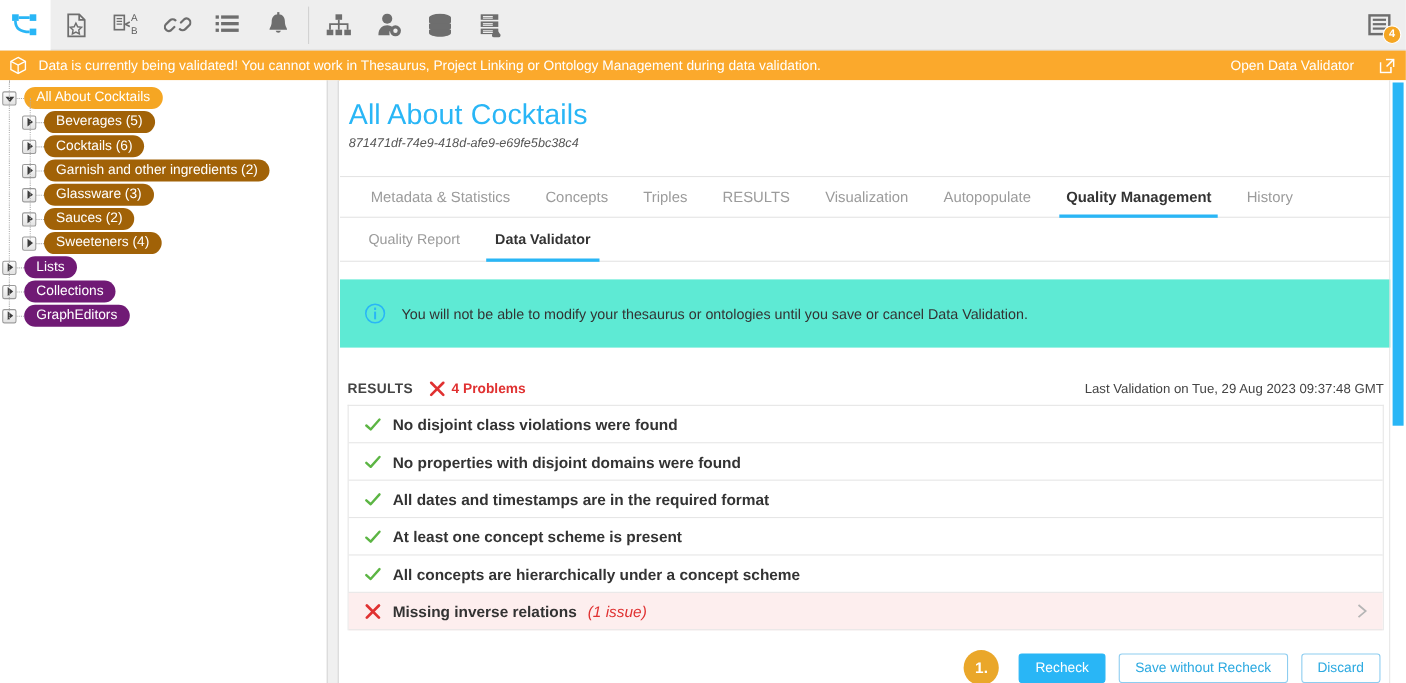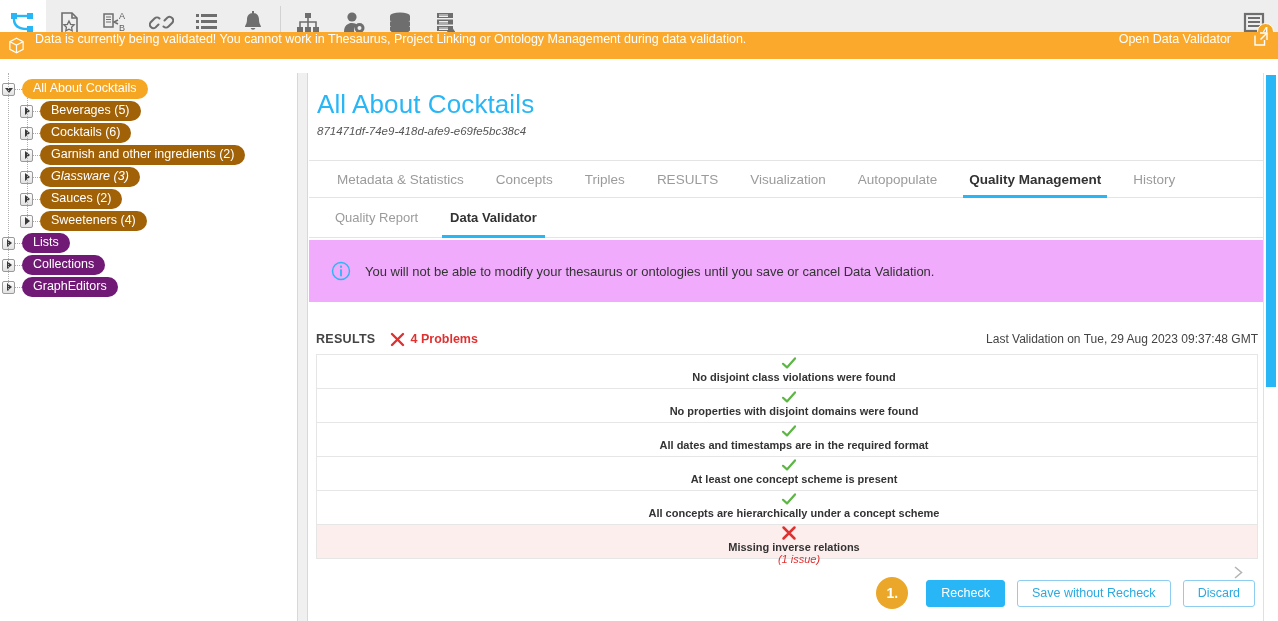--- a/index.html
+++ b/index.html
@@ -47,25 +47,25 @@
     position: absolute; right: 4px; bottom: 6px;
     width: 17px; height: 17px; border-radius: 50%;
     background: #f5a623; color: #fff;
     font-size: 10px; font-weight: bold;
     display: flex; align-items: center; justify-content: center;
     border: 1px solid #fff;
   }
 
   
   .warnbar {
-    position: absolute; left: 0; top: 32px;
+    position: absolute; left: 0; top: 46px;
     width: 1278px; height: 27px;
     background: #f9a825;
     background: #fba92c;
-    display: flex; 
+    display: flex; align-items: center;
     color: #ffffff;
     font-size: 12.5px;
   }
   .warnbar .wb-icon { margin-left: 8px; margin-right: 10px; display: flex; align-items: center; }
   .warnbar .wb-text { white-space: nowrap; }
   .warnbar .wb-action {
     position: absolute; right: 10px;
     display: flex; align-items: center; gap: 23px;
     cursor: pointer; font-size: 12.5px;
   }
@@ -172,22 +172,22 @@
     font-size: 13px; color: #9b9b9b; cursor: pointer;
     position: relative;
   }
   .subtab.active { color: #333333; font-weight: bold; }
   .subtab.active::after {
     content: ""; position: absolute; left: 8px; right: 8px; bottom: -1px;
     height: 3px; background: #29b6f6;
   }
 
   .infobar {
-    margin-top: 2px;
-    background: #f0abfc;
+    margin-top: 16px;
+    background: #5eead4;
     height: 62px;
     display: flex; align-items: center;
     padding-left: 22px;
     font-size: 13px; color: #333;
   }
   .infobar .i-icon { margin-right: 14px; display:flex; }
 
   .results-head {
     margin-top: 22px;
     padding: 0 7px 0 7px;
@@ -207,21 +207,21 @@
 
   .rows {
     margin: 0 7px;
     border: 1px solid #e6e6e6;
     border-bottom: none;
   }
   .row {
     height: 34px; display: flex; align-items: center;
     border-bottom: 1px solid #e6e6e6;
     padding-left: 14px;
-    font-size: 11px; color: #333; font-weight: bold; flex-direction: column;
+    font-size: 14px; color: #333; font-weight: bold;
   }
   .row .ricon { width: 26px; display:flex; align-items:center; }
   .row.error { background: #fdeeee; color: #333; cursor: pointer; }
   .row.error .issue {
     margin-left: 10px; color: #e03131; font-style: italic; font-weight: normal;
   }
   .row .chev { margin-left: auto; margin-right: 12px; color: #bbb; }
 
   .actions {
     margin-top: 18px;
@@ -456,21 +456,21 @@
         <div class="tdash"></div>
         <div class="tpill pill-child">Cocktails (6)</div>
       </div>
       <div class="tnode" style="padding-left: 20px;">
         <div class="tarrow collapsed">
           <span></span>
         </div>
         <div class="tdash"></div>
         <div class="tpill pill-child">Garnish and other ingredients (2)</div>
       </div>
-      <div class="tnode" style="padding-left: 20px; font-style: italic;">
+      <div class="tnode" style="padding-left: 20px;">
         <div class="tarrow collapsed">
           <span></span>
         </div>
         <div class="tdash"></div>
         <div class="tpill pill-child">Glassware (3)</div>
       </div>
       <div class="tnode" style="padding-left: 20px;">
         <div class="tarrow collapsed">
           <span></span>
         </div>

